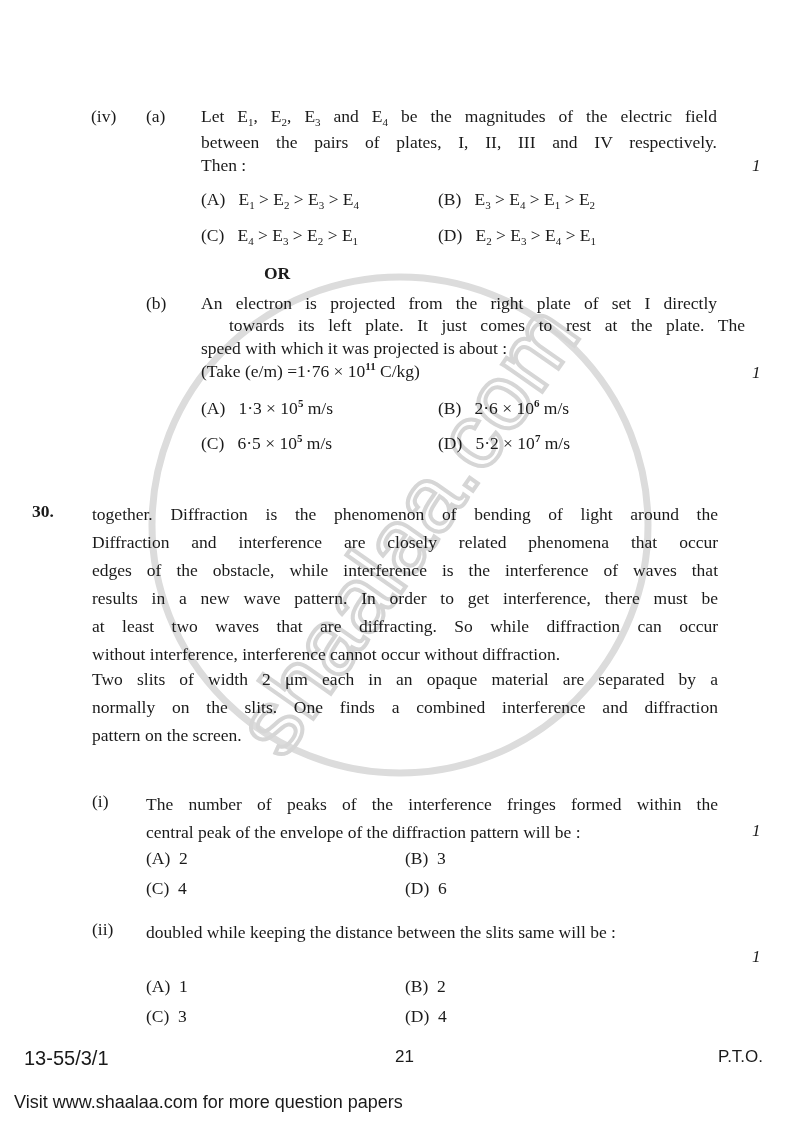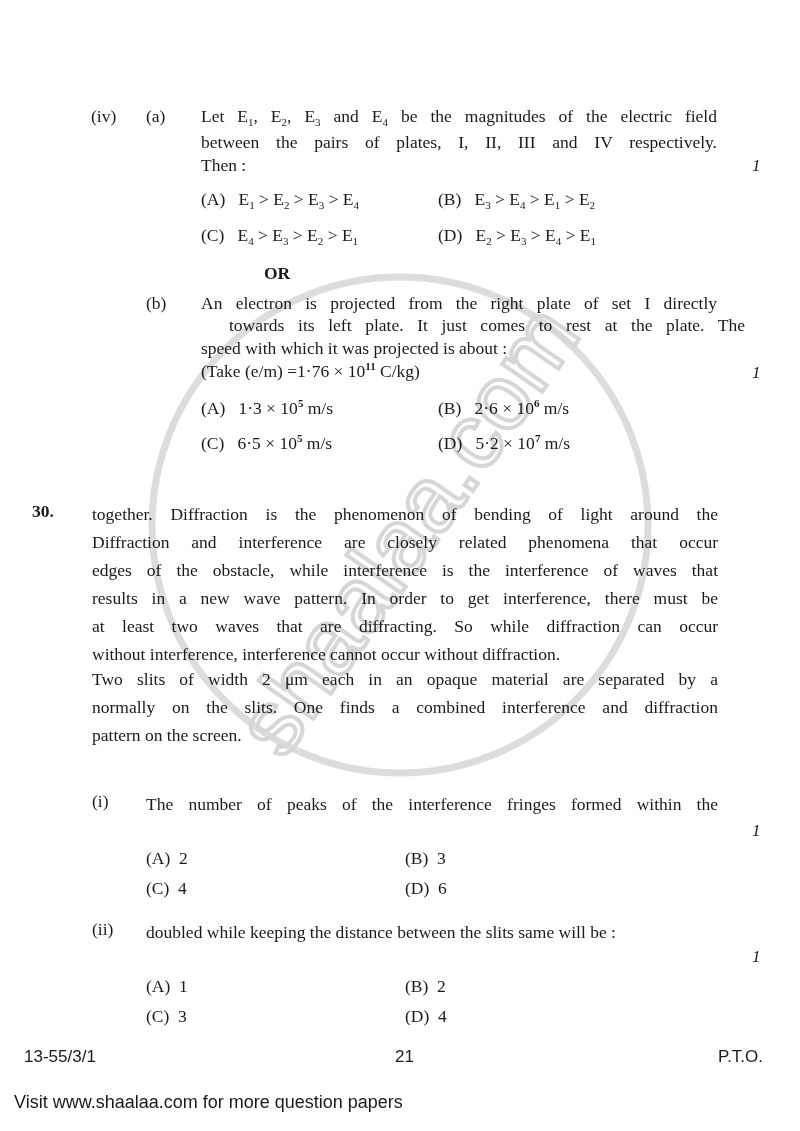--- a/index.html
+++ b/index.html
@@ -80,33 +80,34 @@
 </div>
 <div class="abs serif" style="left:92px;top:665px;width:626px;">
   <div class="t just" style="line-height:28px;">Two slits of width 2 μm each in an opaque material are separated by a</div>
   <div class="t just" style="line-height:28px;">normally on the slits. One finds a combined interference and diffraction</div>
   <div class="t" style="line-height:28px;">pattern on the screen.</div>
 </div>
 
 <div class="abs t serif" style="left:92px;top:790px;">(i)</div>
 <div class="abs serif" style="left:146px;top:790px;width:572px;">
   <div class="t just" style="line-height:28px;">The number of peaks of the interference fringes formed within the</div>
+  <div class="t" style="line-height:28px;">central peak of the envelope of the diffraction pattern will be :</div>
 </div>
 <div class="abs t serif mark" style="left:752px;top:820px;">1</div>
 <div class="abs t serif" style="left:146px;top:847px;"><span>(A)</span>&nbsp;&nbsp;<span>2</span></div>
 <div class="abs t serif" style="left:405px;top:847px;"><span>(B)</span>&nbsp;&nbsp;<span>3</span></div>
 <div class="abs t serif" style="left:146px;top:877px;"><span>(C)</span>&nbsp;&nbsp;<span>4</span></div>
 <div class="abs t serif" style="left:405px;top:877px;"><span>(D)</span>&nbsp;&nbsp;<span>6</span></div>
 
 <div class="abs t serif" style="left:92px;top:918px;">(ii)</div>
 <div class="abs serif" style="left:146px;top:918px;width:572px;">
   <div class="t" style="line-height:28px;">doubled while keeping the distance between the slits same will be :</div>
 </div>
 <div class="abs t serif mark" style="left:752px;top:946px;">1</div>
 <div class="abs t serif" style="left:146px;top:975px;"><span>(A)</span>&nbsp;&nbsp;<span>1</span></div>
 <div class="abs t serif" style="left:405px;top:975px;"><span>(B)</span>&nbsp;&nbsp;<span>2</span></div>
 <div class="abs t serif" style="left:146px;top:1005px;"><span>(C)</span>&nbsp;&nbsp;<span>3</span></div>
 <div class="abs t serif" style="left:405px;top:1005px;"><span>(D)</span>&nbsp;&nbsp;<span>4</span></div>
 
-<div class="abs sans" style="left:24px;top:1047px;font-size:17px;">13-55/3/1</div>
+<div class="abs sans" style="left:24px;top:1047px;font-size:20px;">13-55/3/1</div>
 <div class="abs sans" style="left:395px;top:1047px;font-size:17px;">21</div>
 <div class="abs sans" style="left:718px;top:1047px;font-size:17px;">P.T.O.</div>
 <div class="abs sans" style="left:14px;top:1092px;font-size:18px;">Visit www.shaalaa.com for more question papers</div>
 
 </body></html>

